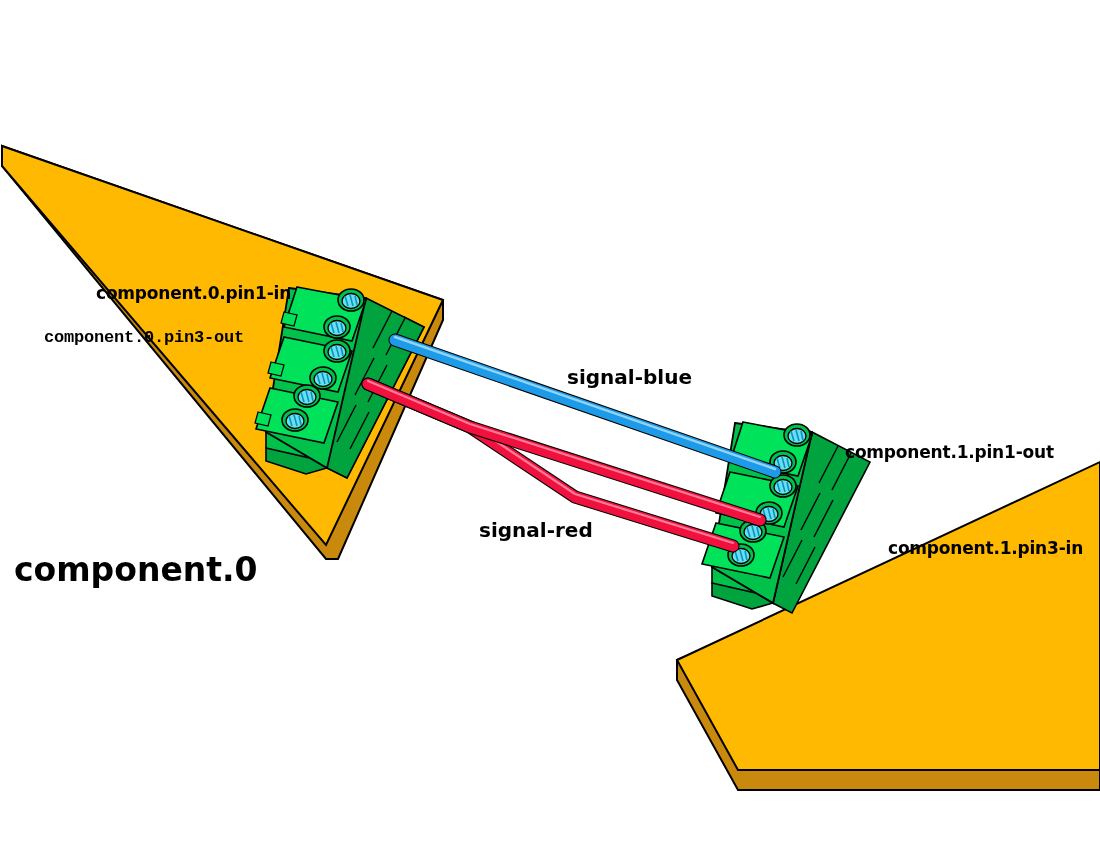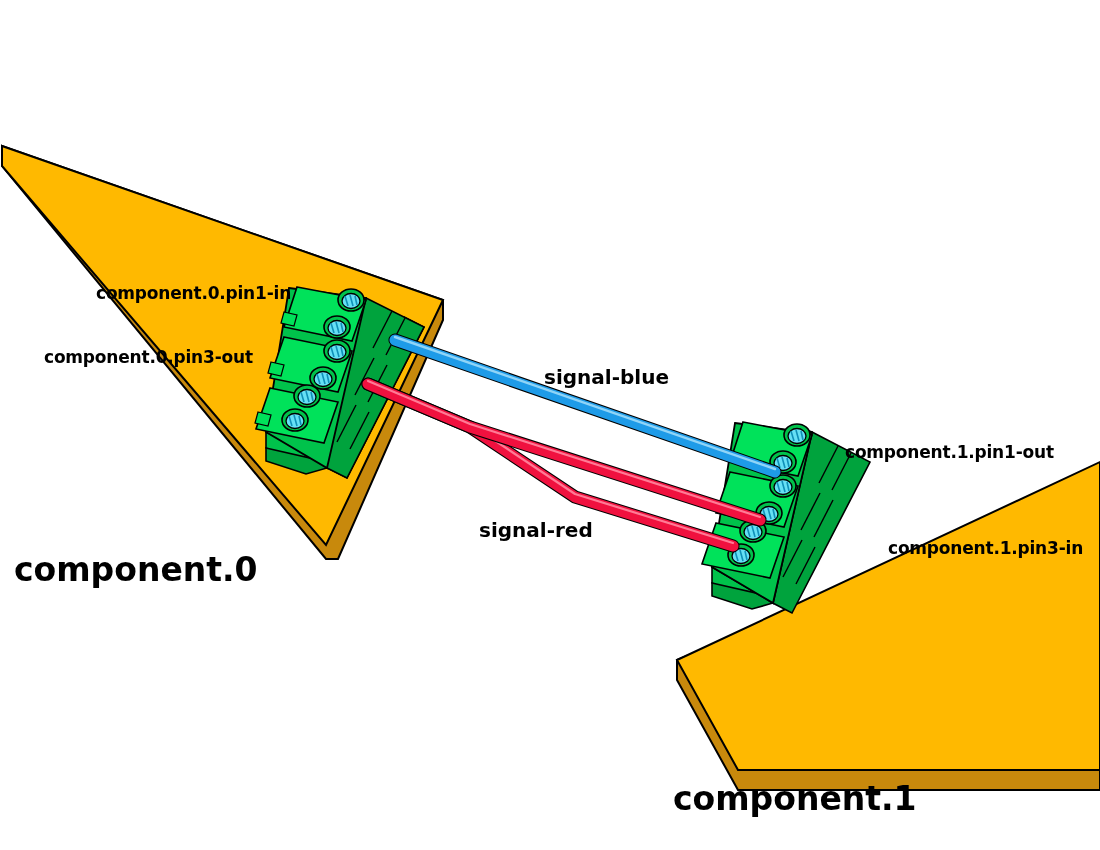--- a/index.html
+++ b/index.html
@@ -179,28 +179,27 @@
 
     <g>
       <polyline points="395,340 775,472" fill="none" stroke="#000" stroke-width="13" stroke-linejoin="round" stroke-linecap="round"></polyline>
       <polyline points="395,340 775,472" fill="none" stroke="#1E9BE8" stroke-width="11" stroke-linejoin="round" stroke-linecap="round"></polyline>
       <polyline points="395,337 775,469" fill="none" stroke="#8FD4F7" stroke-width="2.4" stroke-linejoin="round" stroke-linecap="round"></polyline>
     </g>
   </svg>
 
   <div class="lbl lbl-pin" style="left:96px;top:283px;">component.0.pin1-in</div>
 
-  <div class="lbl lbl-pin" style="left:44px;top:347px;">component.0.pin3-out</div>
+  <div class="lbl lbl-pin" style="left:44px;top:328px;font-family:Liberation Mono, monospace;">component.0.pin3-out</div>
 
   <div class="lbl lbl-pin" style="left:845px;top:442px;">component.1.pin1-out</div>
 
   <div class="lbl lbl-pin" style="left:845px;top:538px;margin-left:43px;">component.1.pin3-in</div>
 
 
-  <div class="lbl lbl-sig" style="left:544px;top:365px;">signal-blue</div>
+  <div class="lbl lbl-sig" style="left:567px;top:365px;">signal-blue</div>
 
   <div class="lbl lbl-sig" style="left:479px;top:518px;">signal-red</div>
 
   <div class="lbl lbl-title" style="left:14px;top:550px;">component.0</div>
 
-  <div class="lbl lbl-title" style="left:673px;top:779px;">component.1</div>
 
 </div>
 
 </body></html>

